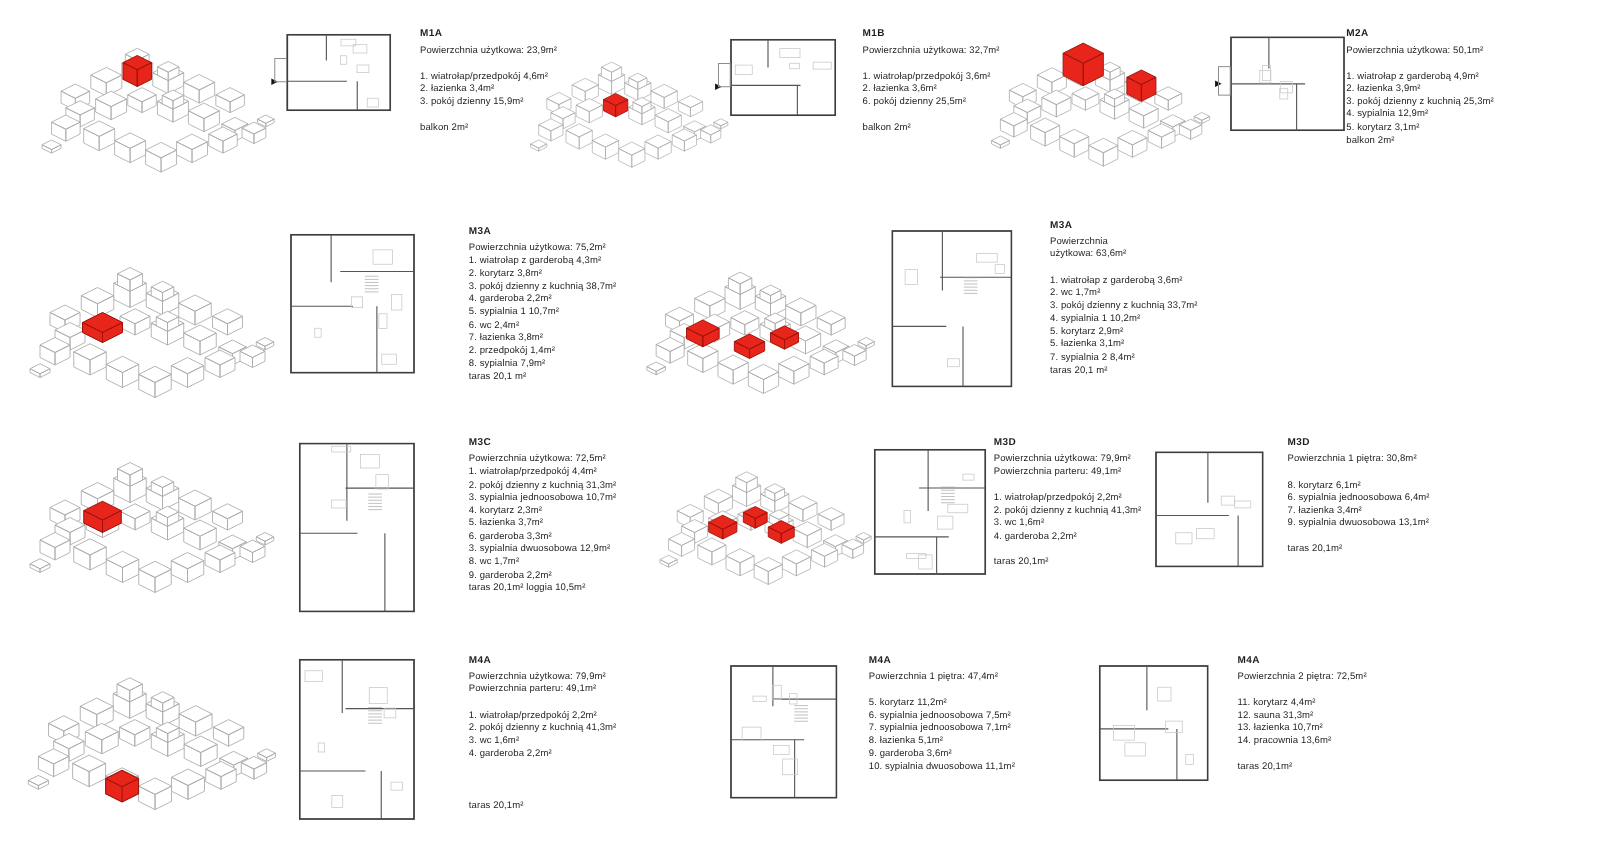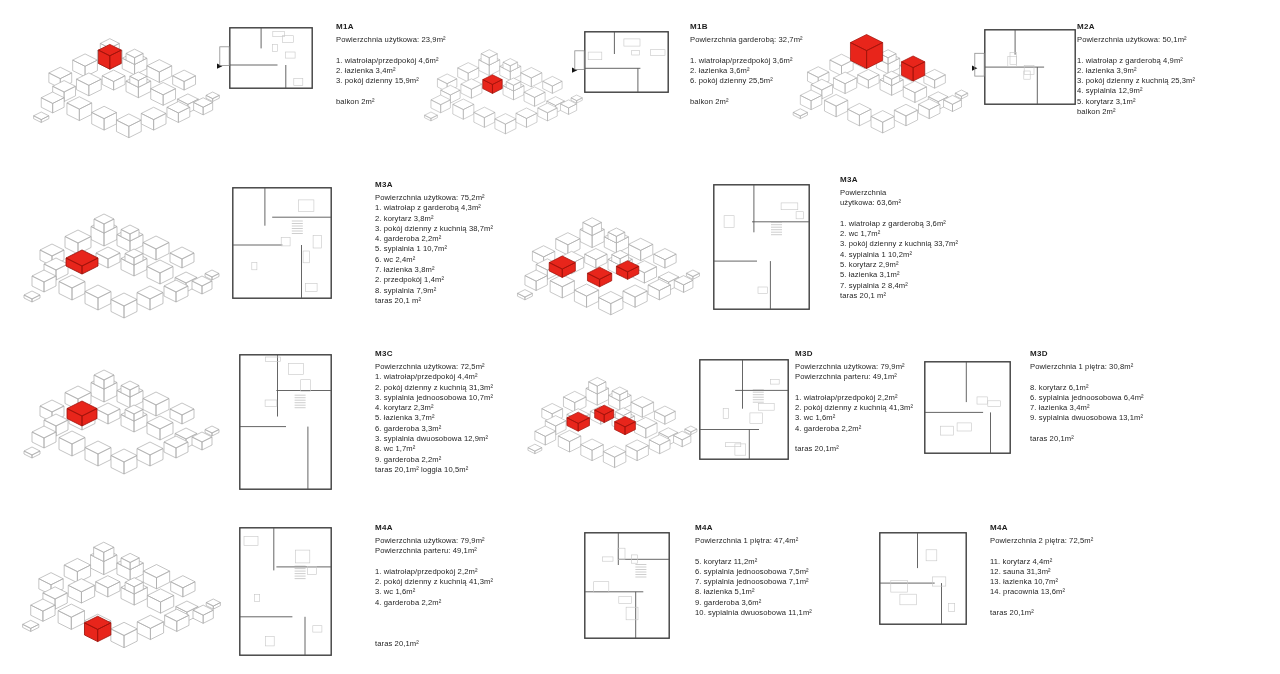--- a/index.html
+++ b/index.html
@@ -112,21 +112,21 @@
         <line x1="63.9" y1="37.3" x2="63.9" y2="61.0" stroke="#555555" stroke-width="0.9"></line>
         <rect x="57.7" y="19.6" width="7.8" height="4.4" fill="none" stroke="#c7c7c7" stroke-width="0.6"></rect>
         <rect x="49.9" y="7.9" width="16.1" height="7.2" fill="none" stroke="#c7c7c7" stroke-width="0.6"></rect>
         <rect x="14.2" y="21.1" width="13.6" height="7.6" fill="none" stroke="#c7c7c7" stroke-width="0.6"></rect>
         <rect x="76.5" y="18.7" width="14.5" height="5.6" fill="none" stroke="#c7c7c7" stroke-width="0.6"></rect>
         <rect x="0.8" y="19.8" width="9.4" height="18.6" fill="none" stroke="#8d8d8d" stroke-width="0.8"></rect>
       </svg>
     </div>
     <div class="unit-text" style="left: 690px; top: 22px; width: 160px;">
       <div class="unit-code">M1B</div>
-      <div class="unit-line">Powierzchnia garderobą: 32,7m²</div>
+      <div class="unit-line">Powierzchnia użytkowa: 32,7m²</div>
       <div class="unit-line"></div>
       <div class="unit-line">1. wiatrołap/przedpokój 3,6m²</div>
       <div class="unit-line">2. łazienka 3,6m²</div>
       <div class="unit-line">6. pokój dzienny 25,5m²</div>
       <div class="unit-line"></div>
       <div class="unit-line">balkon 2m²</div>
     </div>
     <div class="abs" style="left: 786px; top: 18px; width: 188px; height: 144px;">
       <svg width="100%" height="100%" viewBox="0 0 210 140" preserveAspectRatio="xMidYMid meet">
         <path d="M88 20L101 26.5L88 33L75 26.5Z M75 26.5L88 33L88 46L75 39.5Z M101 26.5L88 33L88 46L101 39.5Z" fill="#ffffff" stroke="#ababab" stroke-width="0.7" stroke-linejoin="round"></path>

